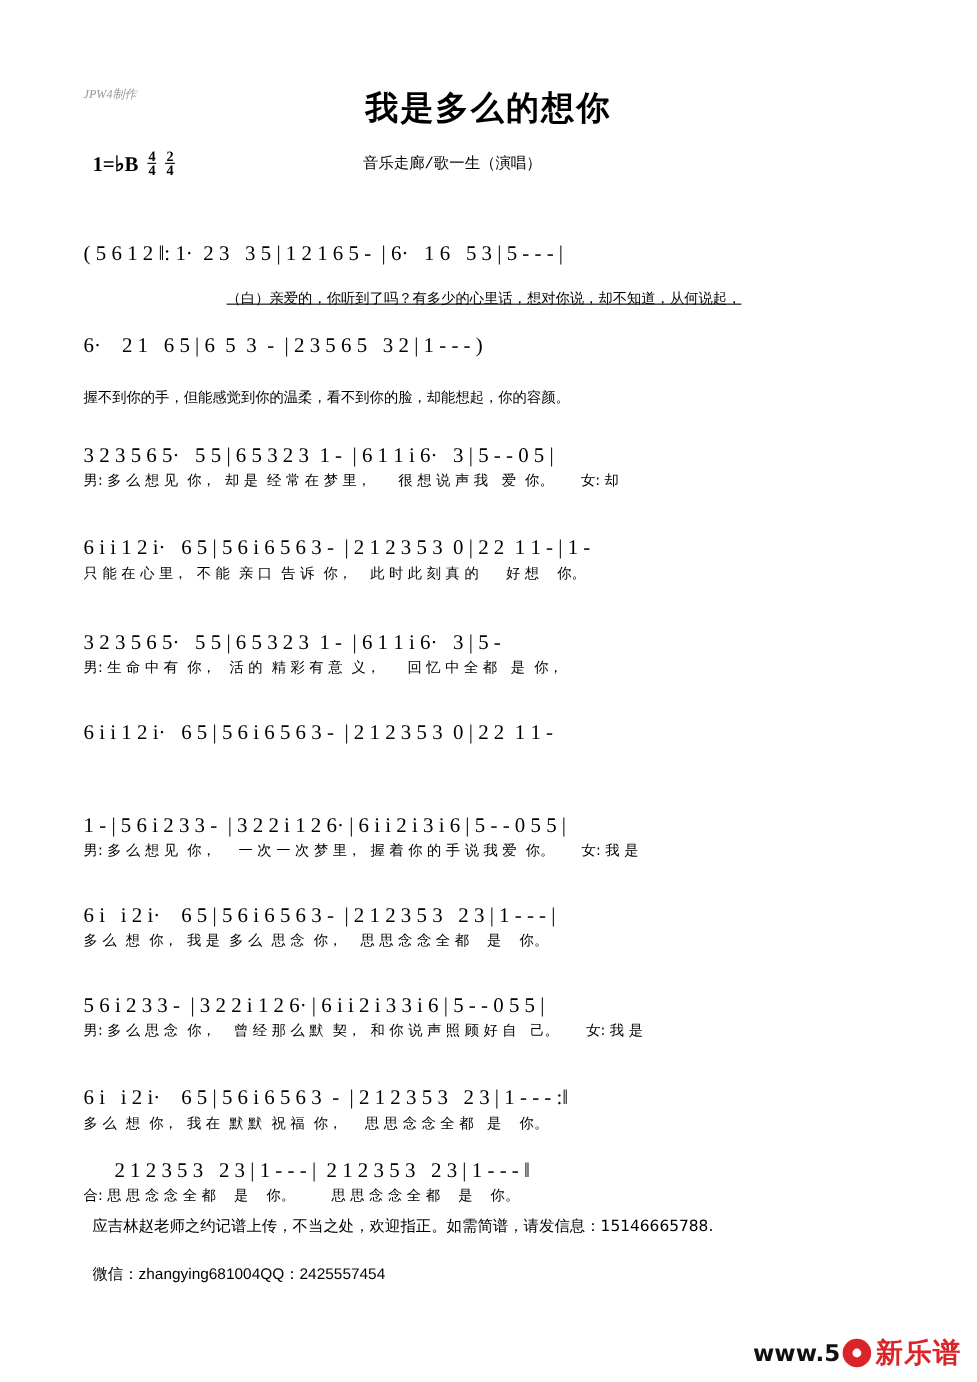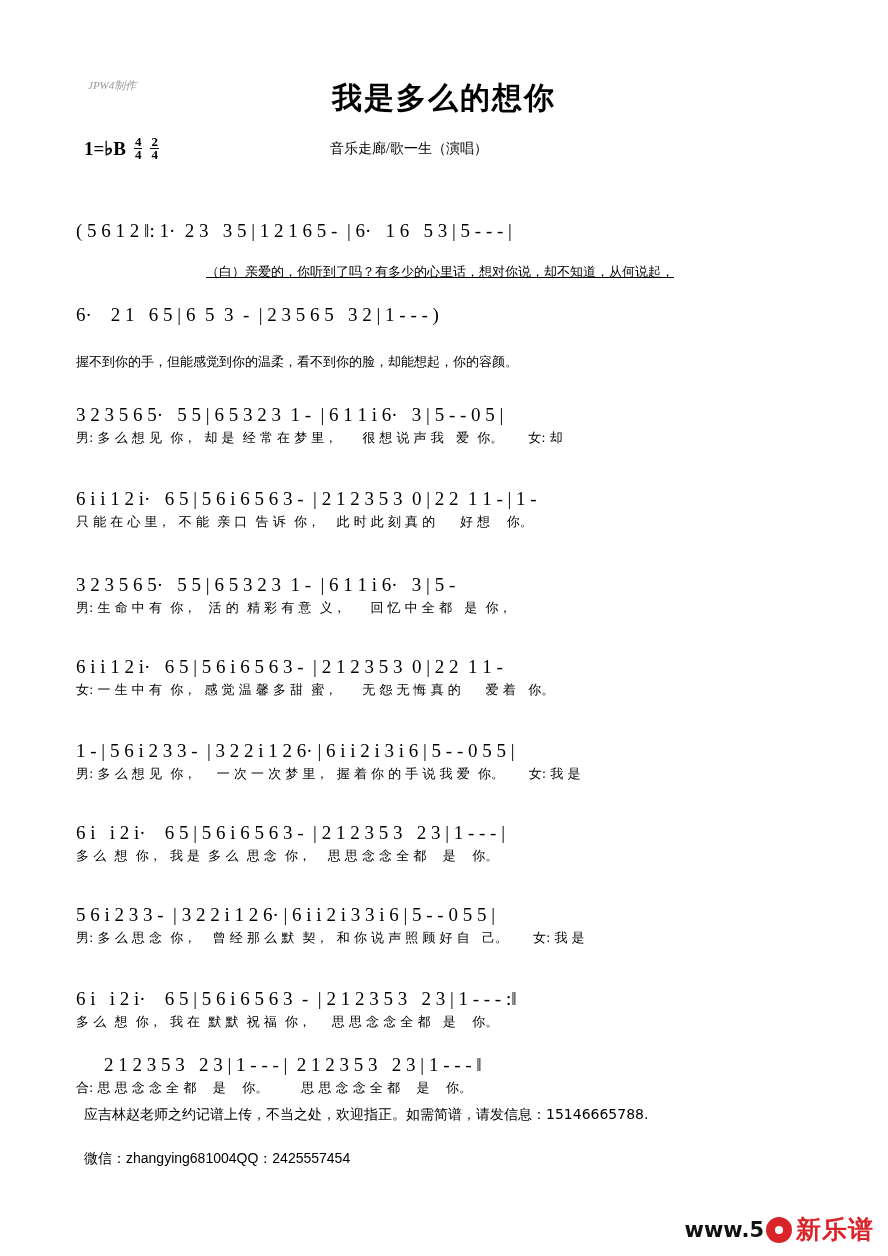--- a/index.html
+++ b/index.html
@@ -24,21 +24,20 @@
   }
   .watermark-tl {
     position: absolute;
     left: 76px;
     top: 78px;
     font-size: 11px;
     font-style: italic;
     color: #999;
     letter-spacing: 0px;
     font-family: "Liberation Serif", serif;
-    margin-left: 12px;
   }
   .title {
     position: absolute;
     left: 0;
     top: 78px;
     width: 888px;
     text-align: center;
     font-size: 30px;
     font-weight: bold;
     font-family: "DejaVu Sans", sans-serif;
@@ -82,21 +81,21 @@
   }
   .keysig .frac .den {
     display: block;
     padding: 0 1px;
   }
   .performer {
     position: absolute;
     left: 330px;
     top: 140px;
     font-size: 14px;
-    font-family: Liberation Serif, serif;
+    font-family: Liberation Mono, monospace;
   }
 
   
   .sysrow {
     position: absolute;
     left: 76px;
     width: 740px;
   }
   .notes {
     font-family: "Liberation Serif", serif;
@@ -214,21 +213,20 @@
     <div class="lyrics">只 能 在 心 里，  不 能  亲 口  告 诉  你，    此 时 此 刻 真 的      好 想    你。</div>
   </div>
 
   <div class="sysrow" style="top:572px;">
     <div class="notes">3 2 3 5 6 5·   5 5 | 6 5 3 2 3  1 -  | 6 1 1 i 6·   3 | 5 -</div>
     <div class="lyrics">男: 生 命 中 有  你，   活 的  精 彩 有 意  义，      回 忆 中 全 都   是  你，</div>
   </div>
 
   <div class="sysrow" style="top:654px;">
     <div class="notes">6 i i 1 2 i·   6 5 | 5 6 i 6 5 6 3 -  | 2 1 2 3 5 3  0 | 2 2  1 1 -</div>
-    <div class="lyrics">女: 一 生 中 有  你，  感 觉 温 馨 多 甜  蜜，      无 怨 无 悔 真 的      爱 着   你。</div>
   </div>
 
   <div class="sysrow" style="top:738px;">
     <div class="notes">1 - | 5 6 i 2 3 3 -  | 3 2 2 i 1 2 6· | 6 i i 2 i 3 i 6 | 5 - - 0 5 5 |</div>
     <div class="lyrics">男: 多 么 想 见  你，     一 次 一 次 梦 里，  握 着 你 的 手 说 我 爱  你。      女: 我 是</div>
   </div>
 
   <div class="sysrow" style="top:820px;">
     <div class="notes">6 i   i 2 i·    6 5 | 5 6 i 6 5 6 3 -  | 2 1 2 3 5 3   2 3 | 1 - - - |</div>
     <div class="lyrics">多 么  想  你，  我 是  多 么  思 念  你，    思 思 念 念 全 都    是    你。</div>

